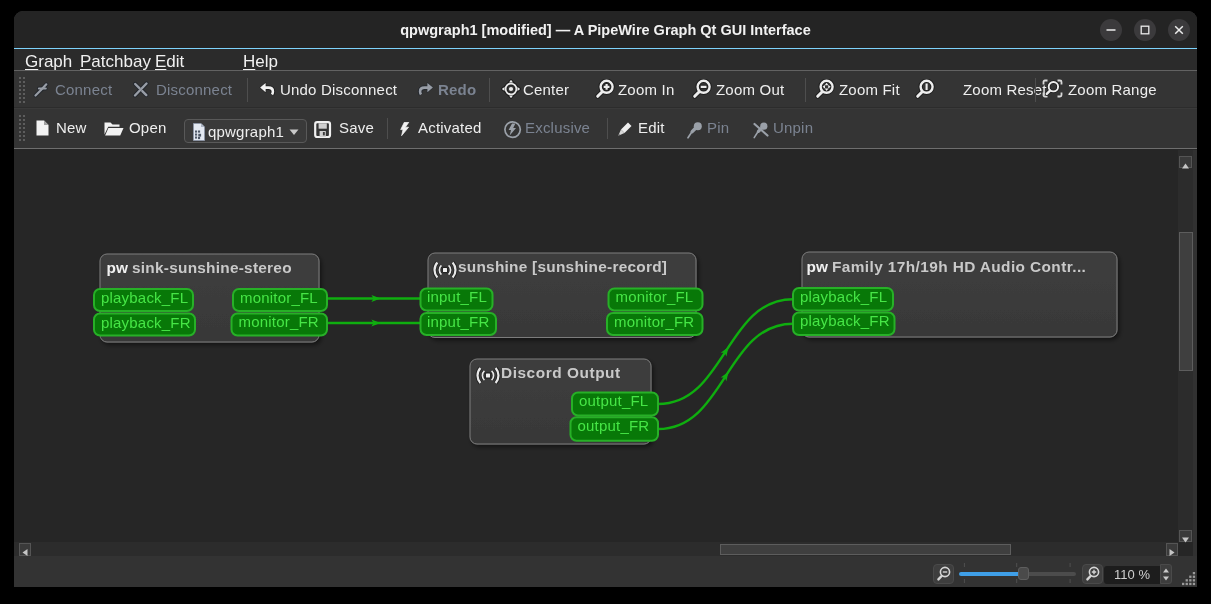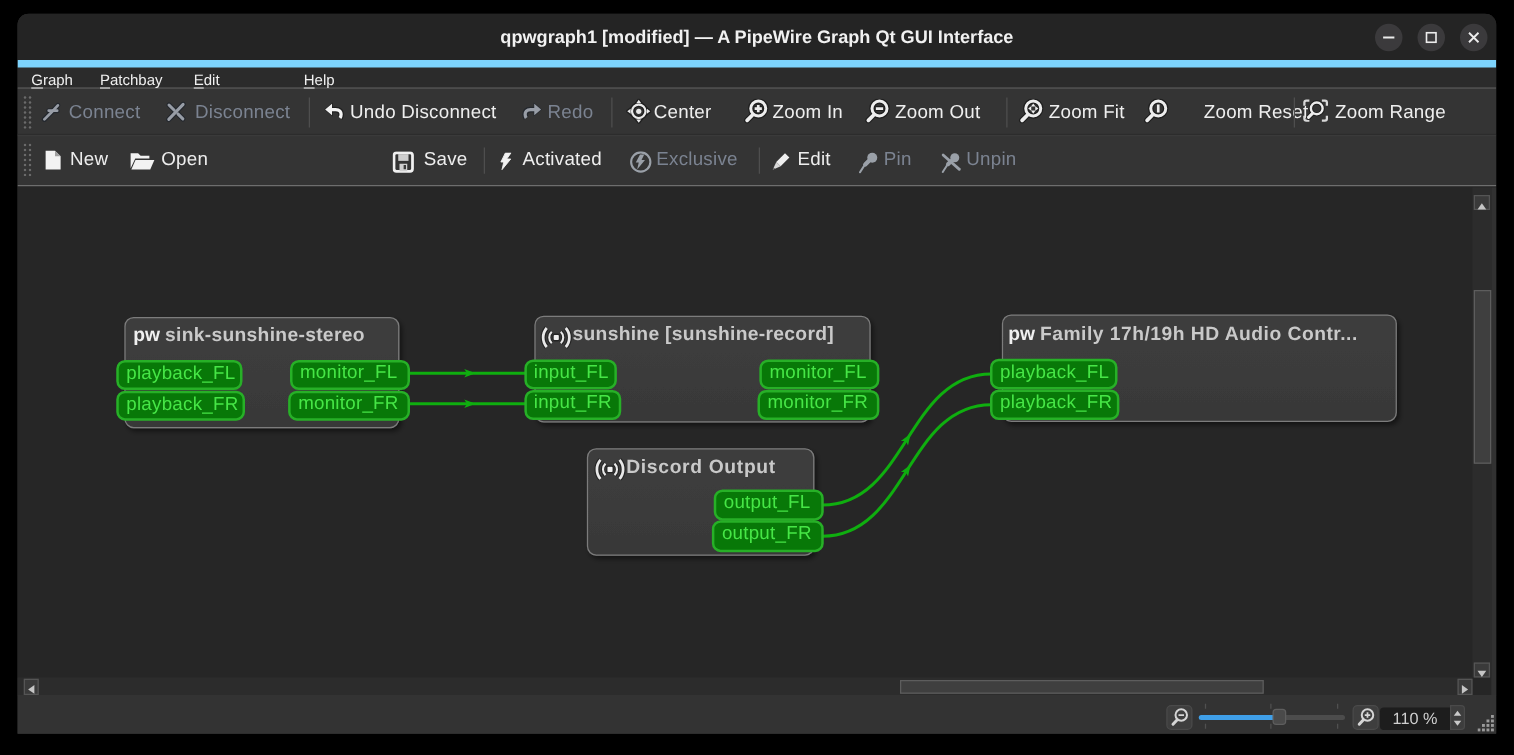--- a/index.html
+++ b/index.html
@@ -11,22 +11,22 @@
 #titlebar { position:absolute; left:0; top:0; width:100%; height:37px;
   background:#242424;text-decoration:underline; }
 #title { position:absolute; left:0; top:0; width:100%; height:37px;
   line-height:38px; text-align:center; color:#f1f1f1; font-size:14.5px;
   font-weight:bold; letter-spacing:0px; }
 .winbtn { position:absolute; top:8px; width:22px; height:22px; border-radius:50%;
   background:#3b3a3c; }
 .winbtn svg { position:absolute; left:0; top:0; }
 
 #menubar { position:absolute; left:0; top:37px; width:100%; height:23px;
-  background:#2b2b2b; border-top:6px solid #7dd3fc; border-bottom:1px solid #626262; color:#f0f0f0;
-  font-size:12px; }
+  background:#2b2b2b; border-top:1px solid #7dd3fc; border-bottom:1px solid #626262; color:#f0f0f0;
+  font-size:17px; }
 .mitem { position:absolute; top:3px; }
 .mitem u { text-decoration-thickness:1px; text-underline-offset:2px; }
 
 .toolbar { position:absolute; left:0; width:100%; background:#343434; }
 #tb1 { top:60px; height:37px; }
 #tb2 { top:97px; height:40px; }
 .tbtext { position:absolute; font-size:15px; letter-spacing:0.2px; color:#eeeeee; white-space:nowrap; }
 .dis { color:#7b8391; }
 .tsep { position:absolute; width:1px; background:#4e4e4e; }
 .handle { position:absolute; left:4px; width:8px; }
@@ -127,21 +127,21 @@
       <path d="M4.2 6.6 H9.5 C12.8 6.6 13.9 8.7 13.9 10.4 C13.9 12.1 13 13.4 13 13.4" fill="none" stroke="#f2f2f2" stroke-width="2.6"></path>
       <path d="M6.6 2 L6.6 11.2 L1.1 6.6 Z" fill="#f2f2f2"></path>
     </svg>
     <div class="tbtext" style="left:266px;top:10px;">Undo Disconnect</div>
     <svg class="ticon" style="left:403px;top:10px;" width="17" height="17">
       <path d="M12.8 6.6 H7.5 C4.2 6.6 3.1 8.7 3.1 10.4 C3.1 12.1 4 13.4 4 13.4" fill="none" stroke="#24282e" stroke-width="4.6"></path>
       <path d="M9.9 1 L9.9 12.2 L16.6 6.6 Z" fill="#24282e"></path>
       <path d="M12.8 6.6 H7.5 C4.2 6.6 3.1 8.7 3.1 10.4 C3.1 12.1 4 13.4 4 13.4" fill="none" stroke="#989da6" stroke-width="2.6"></path>
       <path d="M10.4 2 L10.4 11.2 L15.9 6.6 Z" fill="#989da6"></path>
     </svg>
-    <div class="tbtext dis" style="left:424px;top:10px;">Redo</div>
+    <div class="tbtext dis" style="left:424px;top:10px;font-weight:bold;">Redo</div>
     <div class="tsep" style="left:475px;top:7px;height:24px;"></div>
     <svg class="ticon" style="left:487px;top:8px;" width="20" height="20">
       <circle cx="10" cy="10" r="5.4" fill="none" stroke="#1f1f1f" stroke-width="4"></circle>
       <path d="M10 0.2 L12.6 3.6 H7.4 Z M19.8 10 L16.4 12.6 V7.4 Z M10 19.8 L7.4 16.4 H12.6 Z M0.2 10 L3.6 7.4 V12.6 Z" fill="#1f1f1f" stroke="#1f1f1f" stroke-width="1.4"></path>
       <circle cx="10" cy="10" r="5.4" fill="none" stroke="#e8e8e8" stroke-width="1.8"></circle>
       <circle cx="10" cy="10" r="2.1" fill="#e8e8e8"></circle>
       <path d="M10 0.8 L12 3.5 H8 Z M19.2 10 L16.5 12 V8 Z M10 19.2 L8 16.5 H12 Z M0.8 10 L3.5 8 V12 Z" fill="#e8e8e8"></path>
     </svg>
     <div class="tbtext" style="left:509px;top:10px;">Center</div>
     <svg class="ticon" style="left:581px;top:8px;" width="20" height="20">
@@ -211,20 +211,38 @@
     <svg class="ticon" style="left:22px;top:12px;" width="13" height="16">
       <path d="M0.5 0.5 H8 L12.5 5 V15.5 H0.5 Z" fill="#f2f2f2"></path>
       <path d="M8 0.5 L8 5 H12.5 Z" fill="#a0a0a0"></path>
     </svg>
     <div class="tbtext" style="left:42px;top:11px;">New</div>
     <svg class="ticon" style="left:90px;top:14px;" width="20" height="14">
       <path d="M0.5 12.5 V0.5 H6.5 L8.5 2.5 H15.5 V4.8 H4.2 Z" fill="#f2f2f2"></path>
       <path d="M4.4 6 H19.5 L16.2 13.5 H1.1 Z" fill="#f2f2f2"></path>
     </svg>
     <div class="tbtext" style="left:115px;top:11px;">Open</div>
+    <div style="position:absolute;left:170px;top:11px;width:123px;height:24px;background:#3a3a3a;border:1px solid #595959;border-radius:4px;">
+      <svg style="position:absolute;left:7px;top:3px;" width="14" height="18">
+        <path d="M1.5 0.5 H9 L12.5 4 V17.5 H1.5 Z" fill="#e4e9f2" stroke="#8e96a6" stroke-width="1"></path>
+        <path d="M9 0.5 V4 H12.5 Z" fill="#aab3c2"></path>
+        <g fill="#4d5665">
+          <rect x="3" y="7.5" width="2.1" height="2.1"></rect>
+            <rect x="6" y="7.5" width="2.1" height="2.1"></rect>
+          <rect x="3" y="10.5" width="2.1" height="2.1"></rect>
+            <rect x="6.3" y="10.8" width="2.8" height="2.8"></rect>
+          <rect x="3" y="13.5" width="2.1" height="2.1"></rect>
+            <rect x="6" y="14" width="2.1" height="2.1"></rect>
+        </g>
+      </svg>
+      <div class="tbtext" style="left:23px;top:3px;">qpwgraph1</div>
+      <svg style="position:absolute;left:104px;top:9px;" width="10" height="7">
+          <path d="M0.5 0.5 H9.5 L5 6 Z" fill="#c9c9c9"></path>
+        </svg>
+    </div>
     <svg class="ticon" style="left:300px;top:12.5px;" width="18" height="18">
       <rect x="1.2" y="1.2" width="14.8" height="14.8" rx="2" fill="none" stroke="#f0f0f0" stroke-width="2.2"></rect>
       <rect x="4.6" y="2.3" width="8.2" height="5.4" fill="#cfcfcf"></rect>
       <rect x="5.6" y="10" width="6.2" height="6" fill="#cfcfcf"></rect>
       <rect x="8.9" y="11" width="1.9" height="3.4" fill="#3a3a3a"></rect>
     </svg>
     <div class="tbtext" style="left:325px;top:11px;">Save</div>
     <div class="tsep" style="left:373px;top:10px;height:21px;"></div>
     <svg class="ticon" style="left:385.5px;top:13.5px;" width="10" height="14">
       <path d="M4.3 0.3 L0.7 7.6 H3 L1.6 13.7 L8.6 5.2 H5.4 L8.8 0.3 Z" fill="#f2f2f2" stroke="#f2f2f2" stroke-width="0.7"></path>

